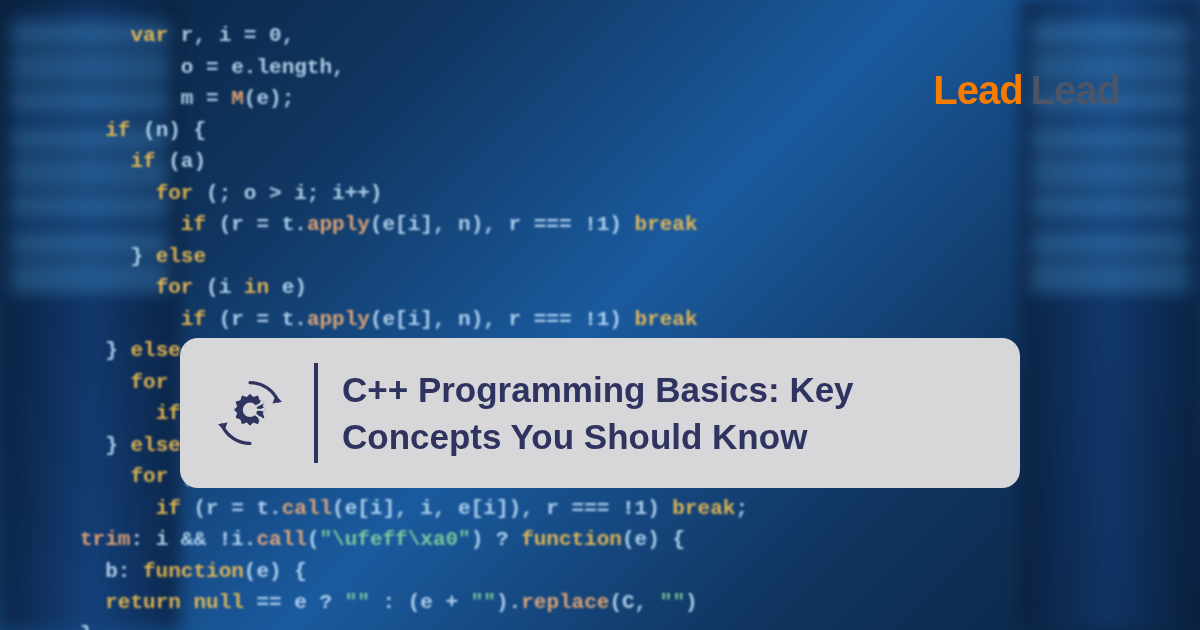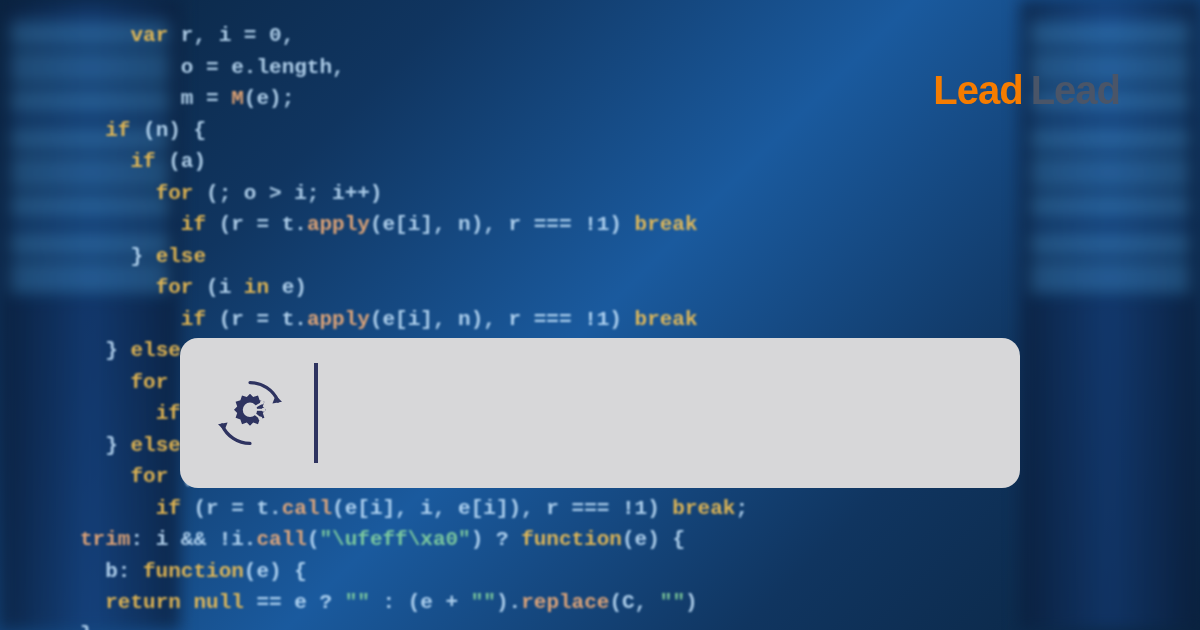--- a/index.html
+++ b/index.html
@@ -274,13 +274,14 @@
       <circle cx="50" cy="46" r="9" fill="#d7d7d9"></circle>
       <line x1="50" y1="46" x2="64" y2="38" stroke="#d7d7d9" stroke-width="2.5"></line>
       <circle cx="65" cy="37" r="2.5" fill="#d7d7d9"></circle>
       <line x1="50" y1="46" x2="66" y2="46" stroke="#d7d7d9" stroke-width="2.5"></line>
       <circle cx="67" cy="46" r="2.5" fill="#d7d7d9"></circle>
       <line x1="50" y1="46" x2="62" y2="56" stroke="#d7d7d9" stroke-width="2.5"></line>
       <circle cx="63" cy="57" r="2.5" fill="#d7d7d9"></circle>
     </svg>
   </div>
   <div class="divider"></div>
+  <div class="title-text">C++ Programming Basics: Key Concepts You Should Know</div>
 </div>
 
 </body></html>

